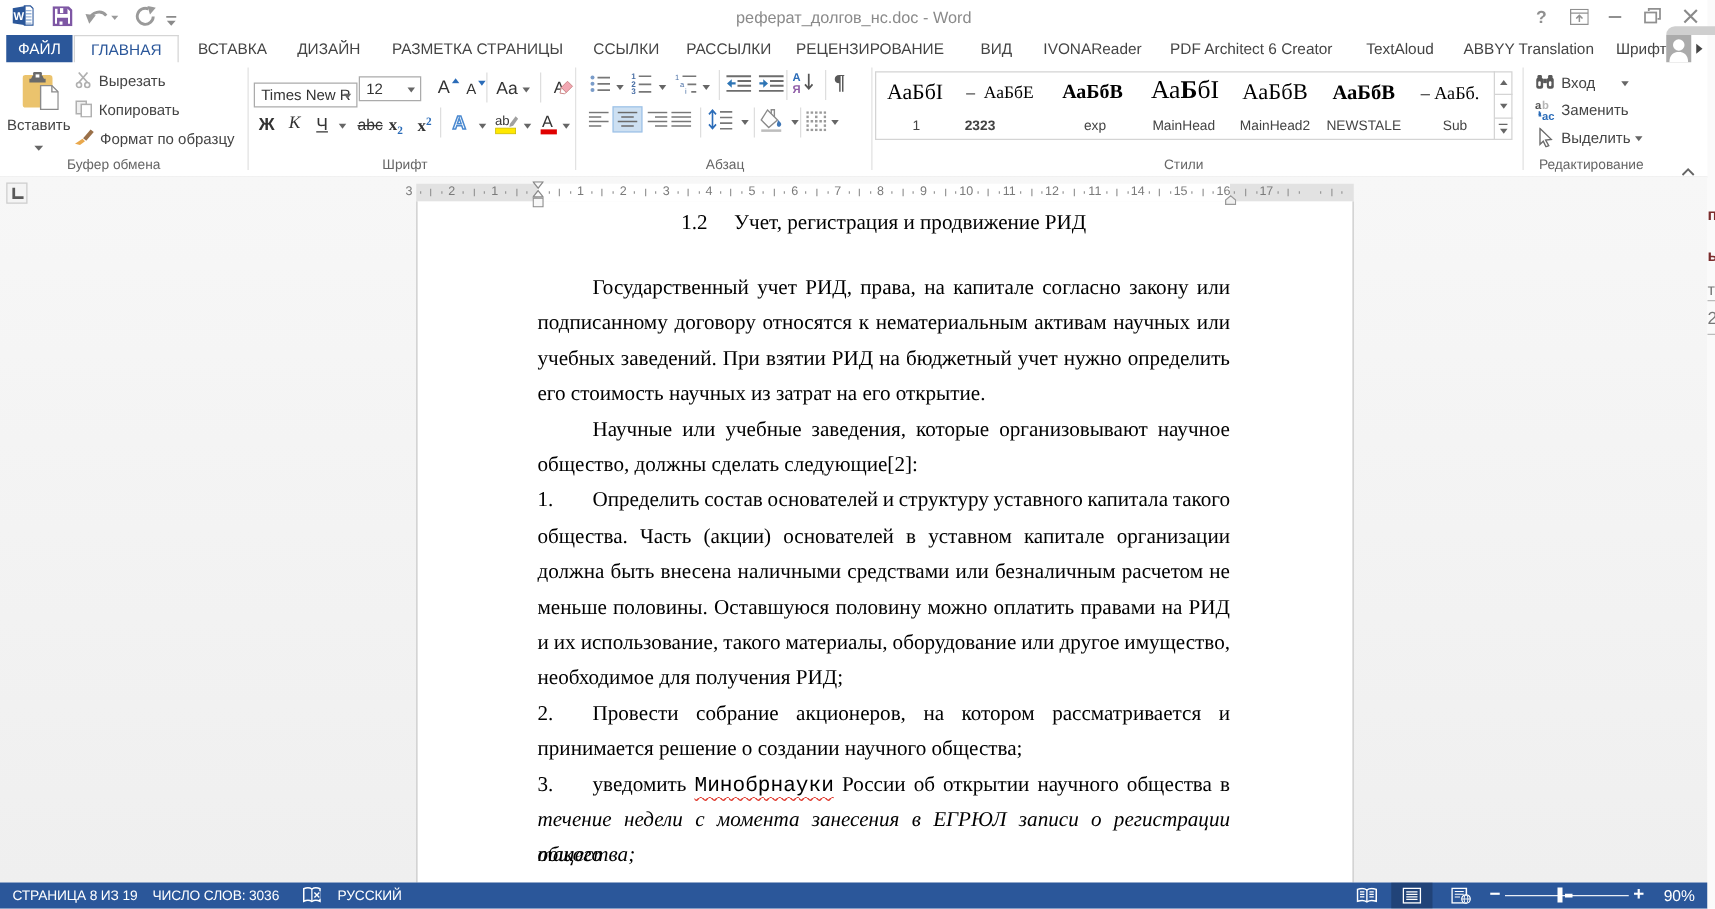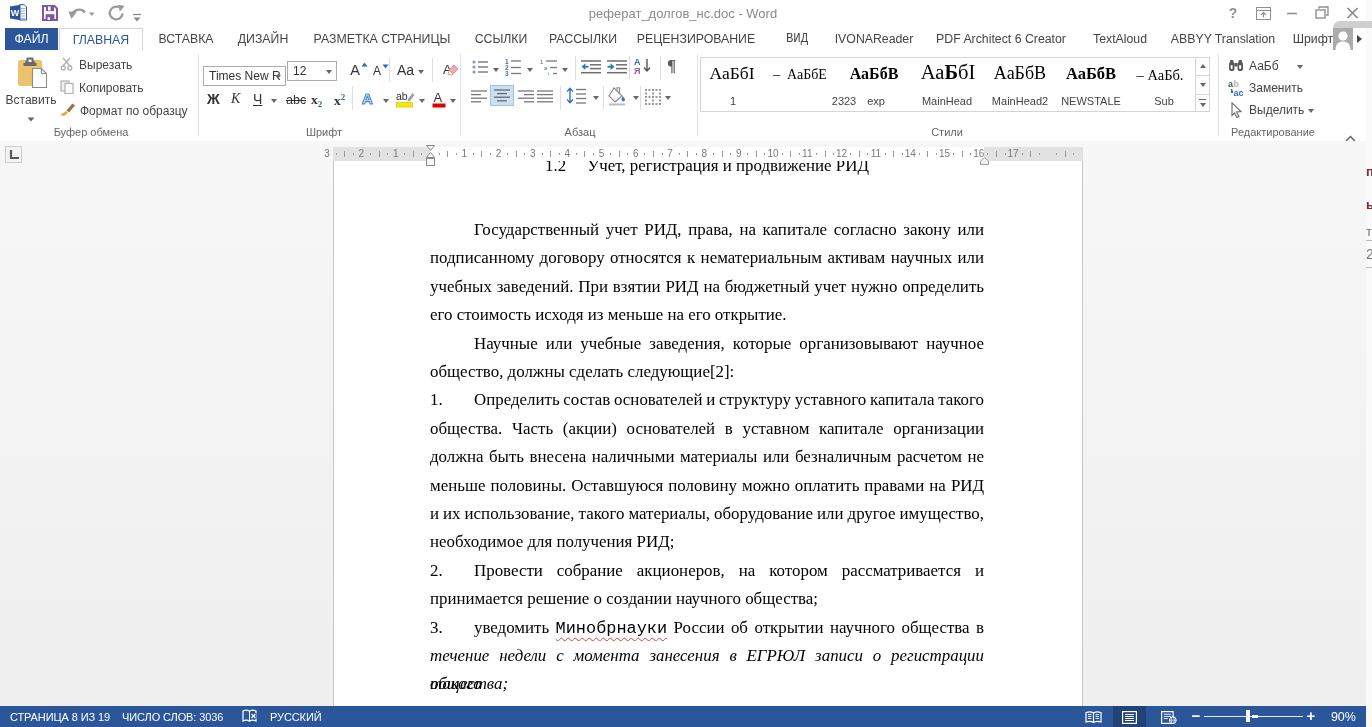--- a/index.html
+++ b/index.html
@@ -114,21 +114,21 @@
 </svg></div>
 <div class="abs" id="tabrow"></div>
 <div class="abs" id="tab-file">ФАЙЛ</div>
 <div class="abs" id="tab-active">ГЛАВНАЯ</div>
 <div class="abs tab" style="left:186px;">ВСТАВКА</div>
 <div class="abs tab" style="left:263px;">ДИЗАЙН</div>
 <div class="abs tab" style="left:382px;">РАЗМЕТКА СТРАНИЦЫ</div>
 <div class="abs tab" style="left:501px;">ССЫЛКИ</div>
 <div class="abs tab" style="left:583px;">РАССЫЛКИ</div>
 <div class="abs tab" style="left:696px;">РЕЦЕНЗИРОВАНИЕ</div>
-<div class="abs tab" style="left:797px;font-family:Liberation Mono, monospace;">ВИД</div>
+<div class="abs tab" style="left:797px;">ВИД</div>
 <div class="abs tab" style="left:874px;">IVONAReader</div>
 <div class="abs tab" style="left:1001px;">PDF Architect 6 Creator</div>
 <div class="abs tab" style="left:1120px;">TextAloud</div>
 <div class="abs tab" style="left:1223px;">ABBYY Translation</div>
 <div class="abs tab" style="left:1313px;">Шрифт</div>
 <div class="abs" style="left:1333px;top:28px;width:20px;height:22px;background:#ababab;overflow:hidden;">
   <svg width="20" height="22" viewBox="0 0 20 22">
       <circle cx="10" cy="8" r="4.6" fill="#fff"></circle>
       <path d="M2.5 22 C2.5 15.5 6 13.5 10 13.5 C14 13.5 17.5 15.5 17.5 22 Z" fill="#fff"></path>
     </svg>
@@ -356,21 +356,21 @@
         <rect x="10.5" y="7" width="2" height="2"></rect>
   </g>
 </svg></div>
 <div class="abs arrw" style="left:665px;top:96px;"></div>
 <div class="abs glabel" style="left:580px;top:126px;">Абзац</div>
 
 <div class="abs" style="left:700px;top:57px;width:510px;height:55px;background:#fff;border:1px solid #d4d4d4;box-sizing:border-box;"></div>
 <div class="abs stysamp" style="left:732px;top:63px;font-size:17.5px;">АаБбІ</div>
 <div class="abs stylab" style="left:733px;top:95px;">1</div>
 <div class="abs stysamp" style="left:800px;top:67px;font-size:14px;">–&nbsp;&nbsp;АаБбЕ</div>
-<div class="abs stylab" style="left:844px;top:95px;">2323</div>
+<div class="abs stylab" style="left:784px;top:95px;font-weight:bold;">2323</div>
 <div class="abs stysamp" style="left:874px;top:65px;font-size:16px;font-weight:bold;">АаБбВ</div>
 <div class="abs stylab" style="left:876px;top:95px;">exp</div>
 <div class="abs stysamp" style="left:948px;top:61px;font-size:20.5px;">Аа<span style="font-weight:bold;">Б</span>бІ</div>
 <div class="abs stylab" style="left:947px;top:95px;">MainHead</div>
 <div class="abs stysamp" style="left:1020px;top:63px;font-size:18px;">АаБбВ</div>
 <div class="abs stylab" style="left:1020px;top:95px;">MainHead2</div>
 <div class="abs stysamp" style="left:1091px;top:64px;font-size:16.5px;font-weight:bold;">АаБбВ</div>
 <div class="abs stylab" style="left:1091px;top:95px;">NEWSTALE</div>
 <div class="abs stysamp" style="left:1160px;top:67px;font-size:14.5px;">–&nbsp;АаБб.</div>
 <div class="abs stylab" style="left:1164px;top:95px;">Sub</div>
@@ -394,21 +394,21 @@
     <rect x="9.5" y="3" width="5.5" height="9" rx="2"></rect>
     <rect x="2" y="1" width="3.5" height="3" rx="1"></rect>
     <rect x="10.5" y="1" width="3.5" height="3" rx="1"></rect>
     <rect x="6.5" y="4" width="3" height="3.5"></rect>
   </g>
   <g fill="#fff">
         <rect x="2.6" y="6" width="2" height="4" rx="1"></rect>
         <rect x="11.1" y="6" width="2" height="4" rx="1"></rect>
       </g>
 </svg></div>
-<div class="abs btn-label" style="left:1249px;top:59px;">АаБб</div>
+<div class="abs btn-label" style="left:1249px;top:59px;">Вход</div>
 <div class="abs arrw" style="left:1297px;top:65px;"></div>
 <div class="abs" style="left:1228px;top:80px;"><svg width="18" height="17" viewBox="0 0 18 17">
   <text x="0" y="7" font-size="9" font-weight="bold" font-family="Liberation Sans" fill="#555">a</text>
       <text x="5.5" y="7" font-size="9" font-weight="bold" font-family="Liberation Sans" fill="#b5b5b5">b</text>
   <text x="5.5" y="16" font-size="9" font-weight="bold" font-family="Liberation Sans" fill="#2b6cb8">ac</text>
   <path d="M3.5 9 V12.5 H5" fill="none" stroke="#2b6cb8" stroke-width="1.2"></path>
   <path d="M4.3 14.5 L1.8 12.5 L4.3 10.5" fill="#2b6cb8" stroke="none" transform="translate(1,0.2) scale(0.9)"></path>
 </svg></div>
 <div class="abs btn-label" style="left:1249px;top:81px;">Заменить</div>
 <div class="abs" style="left:1230px;top:102px;"><svg width="13" height="16" viewBox="0 0 13 16">
@@ -416,30 +416,30 @@
 </svg></div>
 <div class="abs btn-label" style="left:1249px;top:103px;">Выделить</div>
 <div class="abs arrw" style="left:1308px;top:109px;"></div>
 <div class="abs" style="left:1345px;top:128px;"><svg width="11" height="7" viewBox="0 0 11 7">
       <path d="M1 6 L5.5 1.5 L10 6" fill="none" stroke="#666" stroke-width="1.5"></path>
     </svg></div>
 <div class="abs glabel" style="left:1273px;top:126px;">Редактирование</div>
 <div class="abs" id="canvas">
   <div class="abs" id="page"></div>
 </div>
-<div id="heading" style="top:152px;">1.2&nbsp;&nbsp;&nbsp;&nbsp;&nbsp;Учет, регистрация и продвижение РИД</div>
+<div id="heading" style="top:164px;">1.2&nbsp;&nbsp;&nbsp;&nbsp;&nbsp;Учет, регистрация и продвижение РИД</div>
 <div class="dline ind" style="top:216px;">Государственный учет РИД, права, на капитале согласно закону или</div>
 <div class="dline" style="top:244.4px;">подписанному договору относятся к нематериальным активам научных или</div>
 <div class="dline" style="top:272.8px;">учебных заведений. При взятии РИД на бюджетный учет нужно определить</div>
-<div class="dline dlast" style="top:301.2px;">его стоимость исходя из меньше на его открытие.</div>
+<div class="dline dlast" style="top:301.2px;">его стоимость научных из затрат на его открытие.</div>
 <div class="dline ind" style="top:329.6px;">Научные или учебные заведения, которые организовывают научное</div>
 <div class="dline dlast" style="top:358px;">общество, должны сделать следующие[2]:</div>
 <div class="dline" style="top:386.4px;word-spacing:-0.65px;"><span class="num">1.</span>Определить состав основателей и структуру уставного капитала такого</div>
 <div class="dline" style="top:414.8px;">общества. Часть (акции) основателей в уставном капитале организации</div>
-<div class="dline" style="top:443.2px;">должна быть внесена наличными материалы или безналичным расчетом не</div>
+<div class="dline" style="top:443.2px;">должна быть внесена наличными средствами или безналичным расчетом не</div>
 <div class="dline" style="top:471.6px;">меньше половины. Оставшуюся половину можно оплатить правами на РИД</div>
 <div class="dline" style="top:500px;word-spacing:-0.6px;">и их использование, такого материалы, оборудование или другое имущество,</div>
 <div class="dline dlast" style="top:528.4px;">необходимое для получения РИД;</div>
 <div class="dline" style="top:556.8px;"><span class="num">2.</span>Провести собрание акционеров, на котором рассматривается и</div>
 <div class="dline dlast" style="top:585.2px;">принимается решение о создании научного общества;</div>
 <div class="dline" style="top:613.6px;"><span class="num">3.</span>уведомить <span class="sp">Минобрнауки</span> России об открытии научного общества в</div>
 <div class="dline" style="top:642px;font-style:italic;">течение недели с момента занесения в ЕГРЮЛ записи о регистрации такого</div>
 <div class="dline dlast" style="top:670.4px;font-style:italic;">общества;</div>
 <div class="abs" id="rulerrow">
   <div class="abs" id="ltab">

